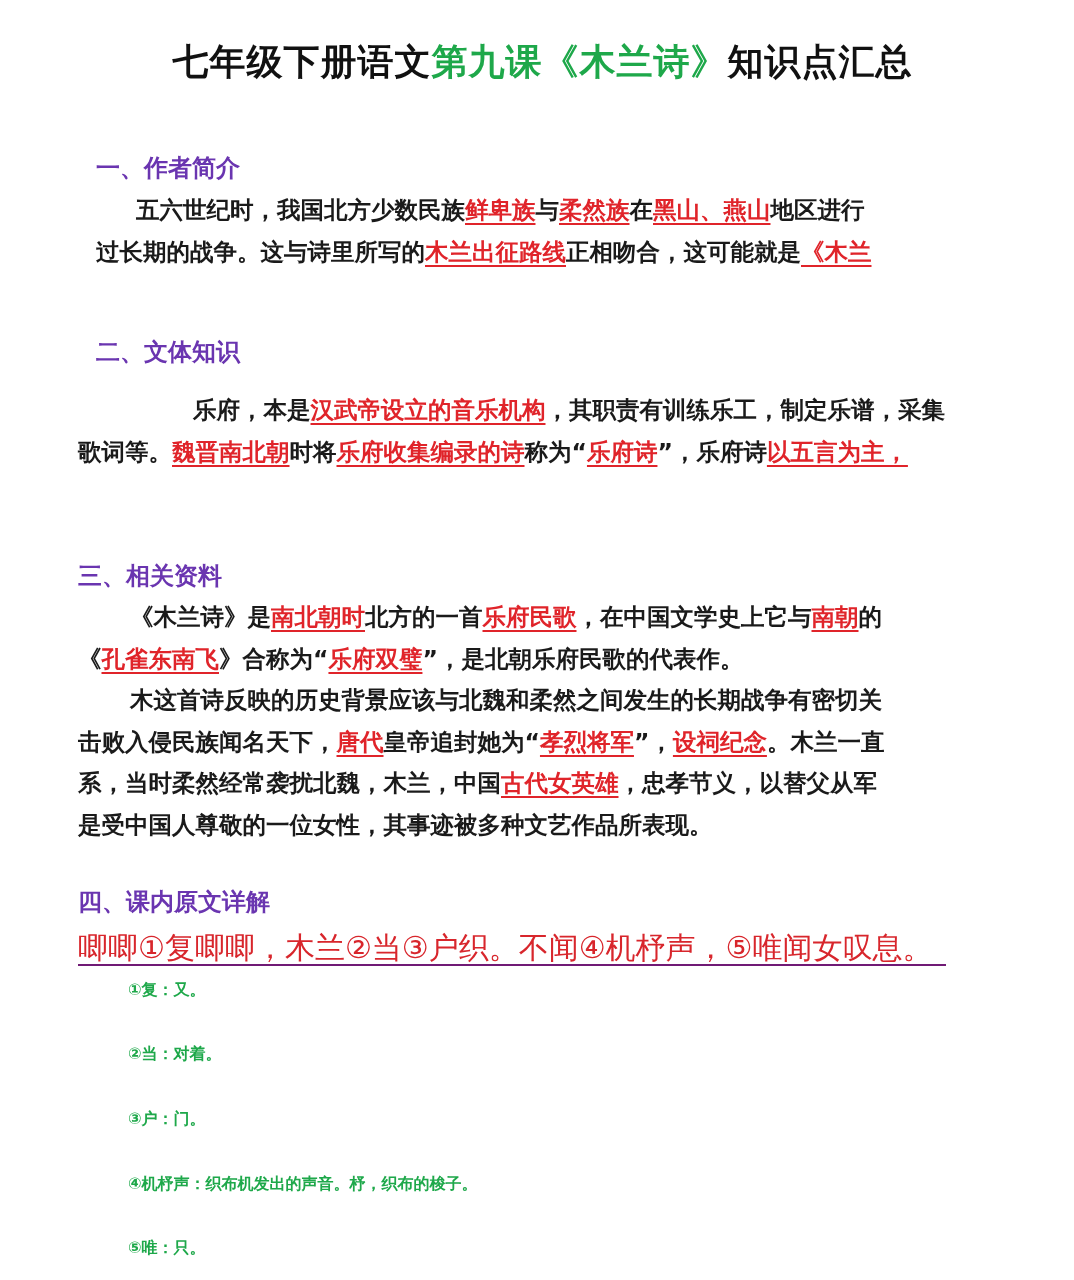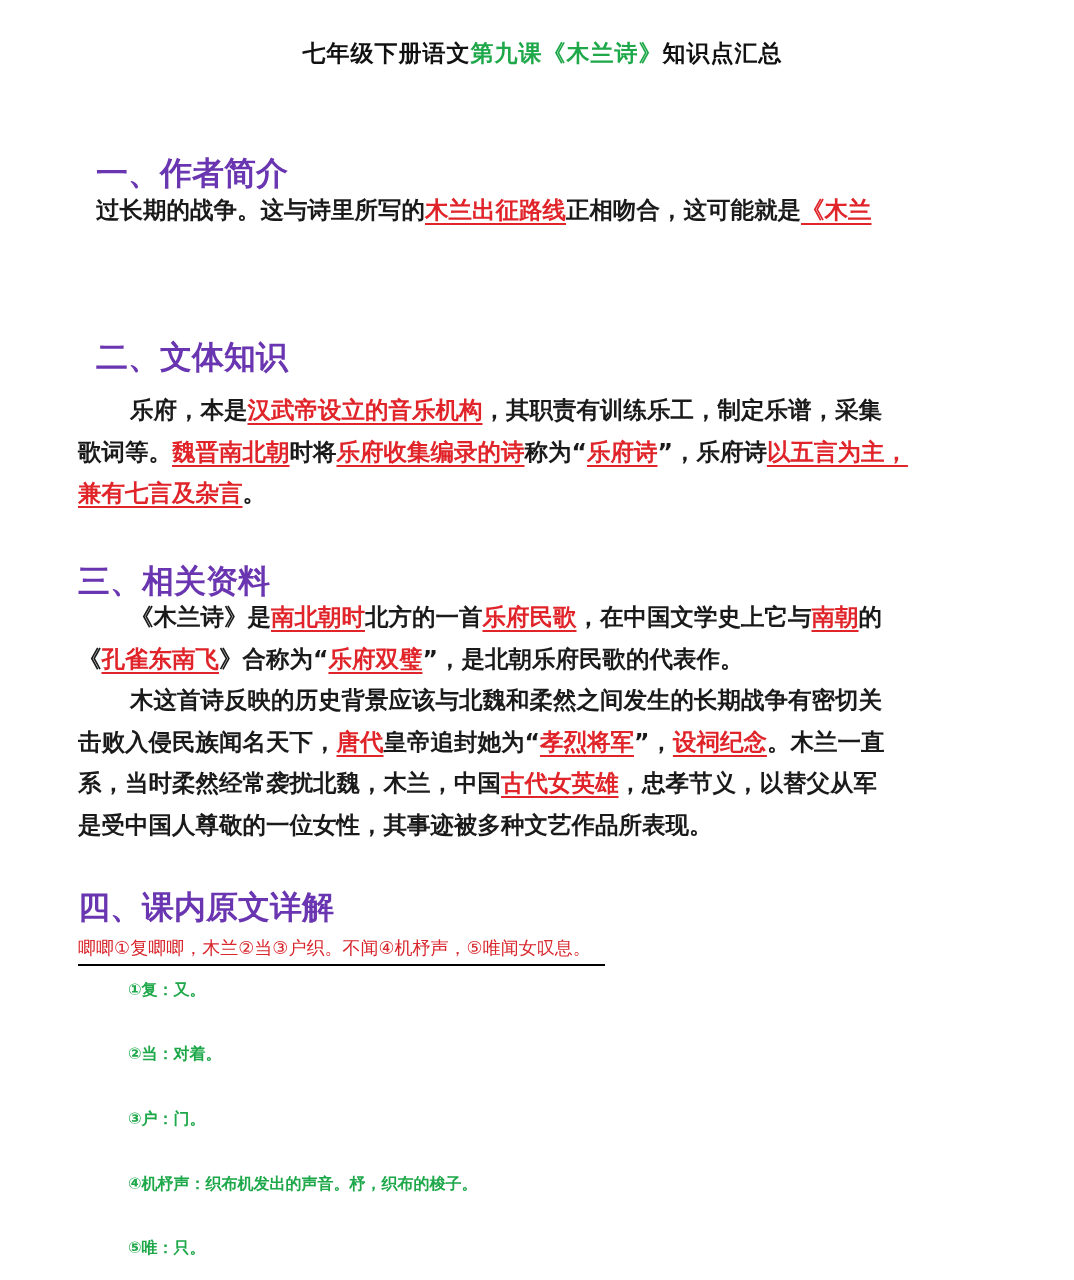--- a/index.html
+++ b/index.html
@@ -3,59 +3,59 @@
   <meta charset="utf-8">
   <style>
     html, body { margin: 0; padding: 0; background: #ffffff; }
     body {
       width: 1074px; height: 1280px; overflow: hidden; position: relative;
       font-family: "DejaVu Sans", "Liberation Sans", sans-serif;
       color: #111111;
     }
     .title {
       position: absolute; left: 0; right: 0; top: 38px; text-align: center;
-      font-size: 23px; font-weight: bold; letter-spacing: 1px; color: #111; padding-left: 11px;
+      font-size: 36px; font-weight: bold; letter-spacing: 1px; color: #111; padding-left: 11px;
     }
     .title .green { color: #1ea84a; }
     .h {
-      position: absolute; font-size: 32px; font-weight: bold; color: #6a35b0;
+      position: absolute; font-size: 24px; font-weight: bold; color: #6a35b0;
     }
     .p {
       position: absolute; font-size: 23.5px; line-height: 41.5px; color: #1a1a1a;
       font-weight: 600;
     }
     .r {
       color: #e0242a; text-decoration: underline; text-decoration-color: #e0242a;
       text-underline-offset: 5px; text-decoration-thickness: 2px;
     }
     .orig {
-      position: absolute; left: 78px; top: 932px; font-size: 18px; color: #d8262c;
-      border-bottom: 2px solid #000000; padding-right: 14px; line-height: 32px;
+      position: absolute; left: 78px; top: 932px; font-size: 30px; color: #d8262c;
+      border-bottom: 2px solid #701a75; padding-right: 14px; line-height: 32px;
     }
     .note {
       position: absolute; left: 95px; font-size: 16px; color: #1ea84a; font-weight: 600; margin-left: 33px;
     }
   </style>
 </head>
 <body>
 
 <div class="title">
   <span>七年级下册语文</span><span class="green">第九课《木兰诗》</span><span>知识点汇总</span>
 </div>
 
 <div class="h" style="left:96px; top:152px;">一、作者简介</div>
 <div class="p" style="left:96px; top:190px; width:900px;">
+  <div style="padding-left:40px;"><span>五六世纪时，我国北方少数民族</span><span class="r">鲜卑族</span><span>与</span><span class="r">柔然族</span><span>在</span><span class="r">黑山、燕山</span><span>地区进行</span></div>
   <div><span>过长期的战争。这与诗里所写的</span><span class="r">木兰出征路线</span><span>正相吻合，这可能就是</span><span class="r">《木兰</span></div>
 </div>
 
 <div class="h" style="left:96px; top:336px;">二、文体知识</div>
 <div class="p" style="left:78px; top:390px; width:930px;">
-  <div style="padding-left:52px;"><span>乐府，本是</span><span class="r">汉武帝设立的音乐机构</span><span>，其职责有训练乐工，制定乐谱，采集</span></div>
+  <div style="padding-left:52px;text-align:center;"><span>乐府，本是</span><span class="r">汉武帝设立的音乐机构</span><span>，其职责有训练乐工，制定乐谱，采集</span></div>
   <div><span>歌词等。</span><span class="r">魏晋南北朝</span><span>时将</span><span class="r">乐府收集编录的诗</span><span>称为“</span><span class="r">乐府诗</span><span>”，乐府诗</span><span class="r">以五言为主，</span></div>
-  <div><span class="r">兼有七言及杂言</span><span>。</span></div>
 </div>
 
 <div class="h" style="left:78px; top:560px;">三、相关资料</div>
 <div class="p" style="left:78px; top:597px; width:930px;">
   <div style="padding-left:52px;"><span>《木兰诗》是</span><span class="r">南北朝时</span><span>北方的一首</span><span class="r">乐府民歌</span><span>，在中国文学史上它与</span><span class="r">南朝</span><span>的</span></div>
   <div><span>《</span><span class="r">孔雀东南飞</span><span>》合称为“</span><span class="r">乐府双璧</span><span>”，是北朝乐府民歌的代表作。</span></div>
   <div style="padding-left:52px;"><span>木这首诗反映的历史背景应该与北魏和柔然之间发生的长期战争有密切关</span></div>
   <div><span>击败入侵民族闻名天下，</span><span class="r">唐代</span><span>皇帝追封她为“</span><span class="r">孝烈将军</span><span>”，</span><span class="r">设祠纪念</span><span>。木兰一直</span></div>
   <div><span>系，当时柔然经常袭扰北魏，木兰，中国</span><span class="r">古代女英雄</span><span>，忠孝节义，以替父从军</span></div>
   <div><span>是受中国人尊敬的一位女性，其事迹被多种文艺作品所表现。</span></div>

